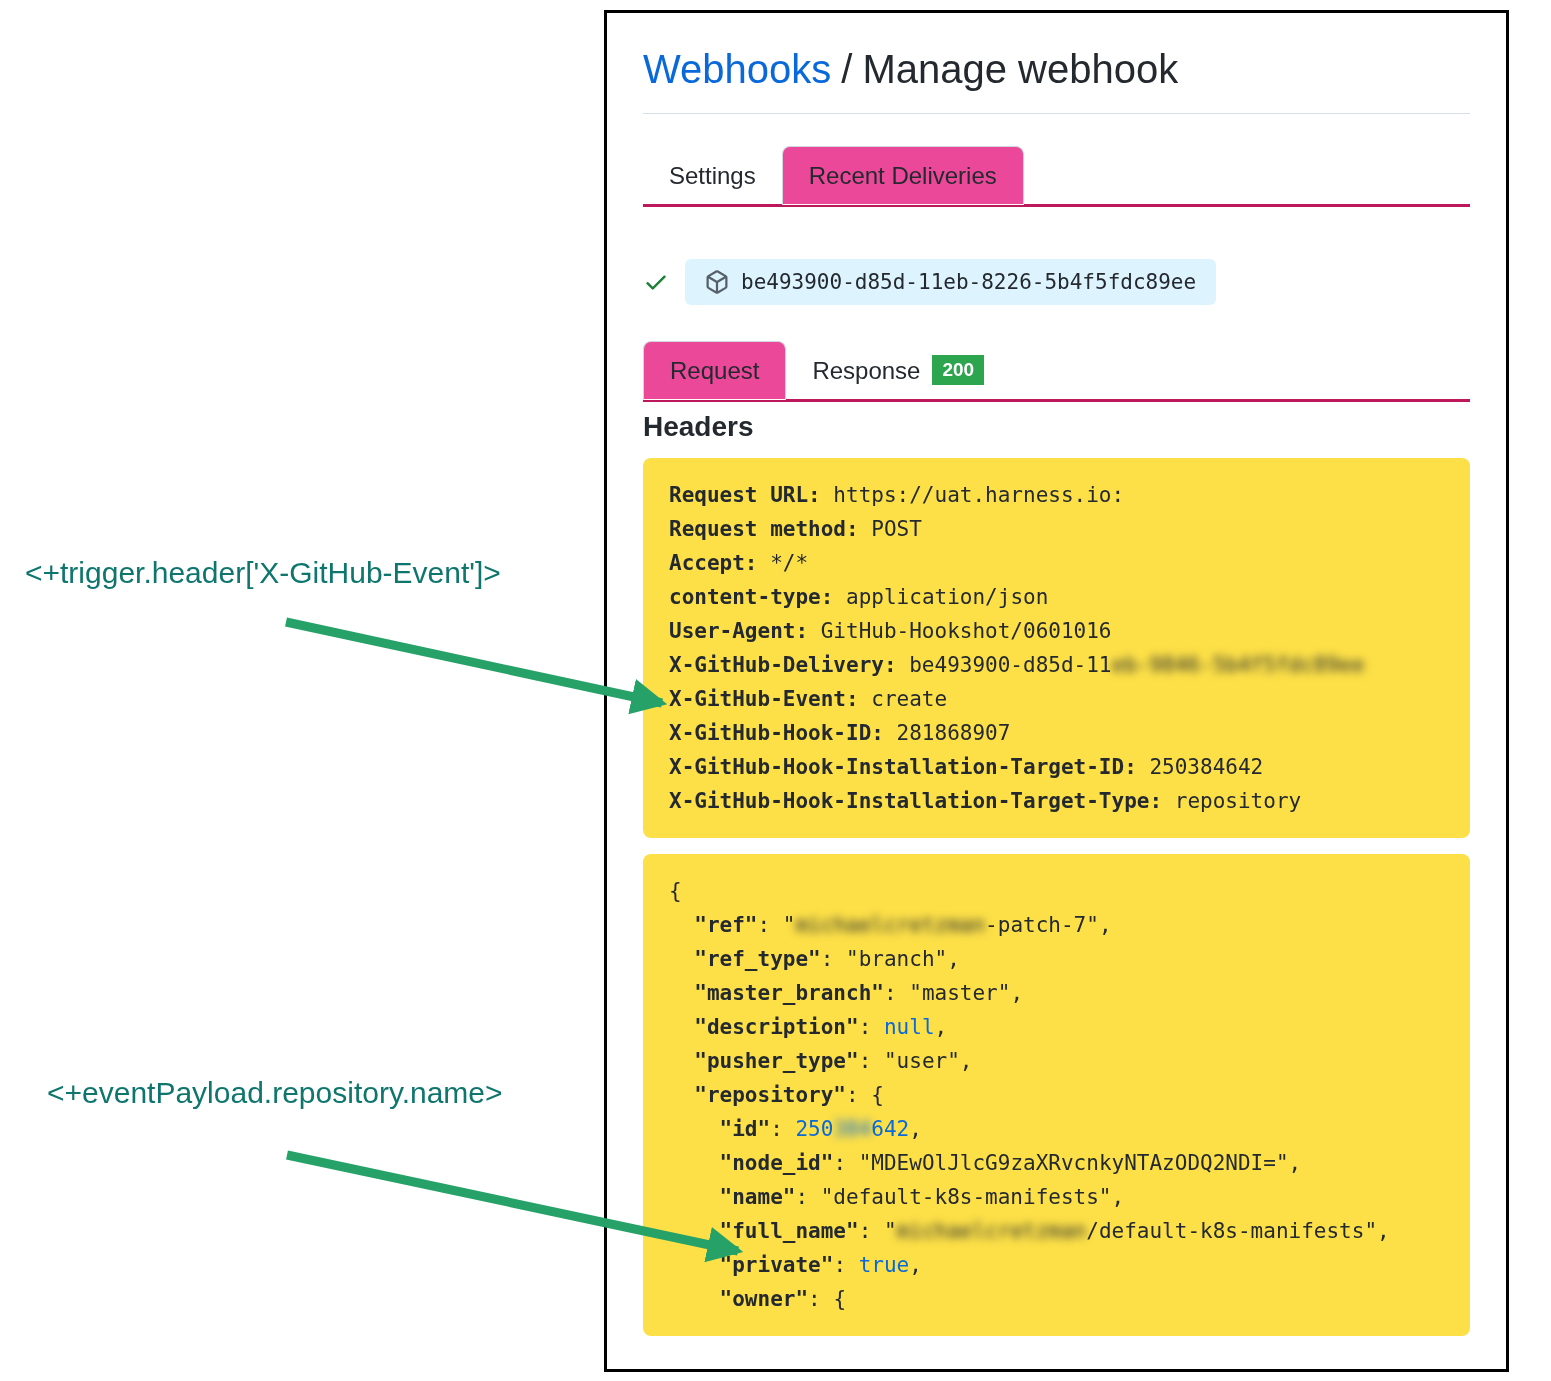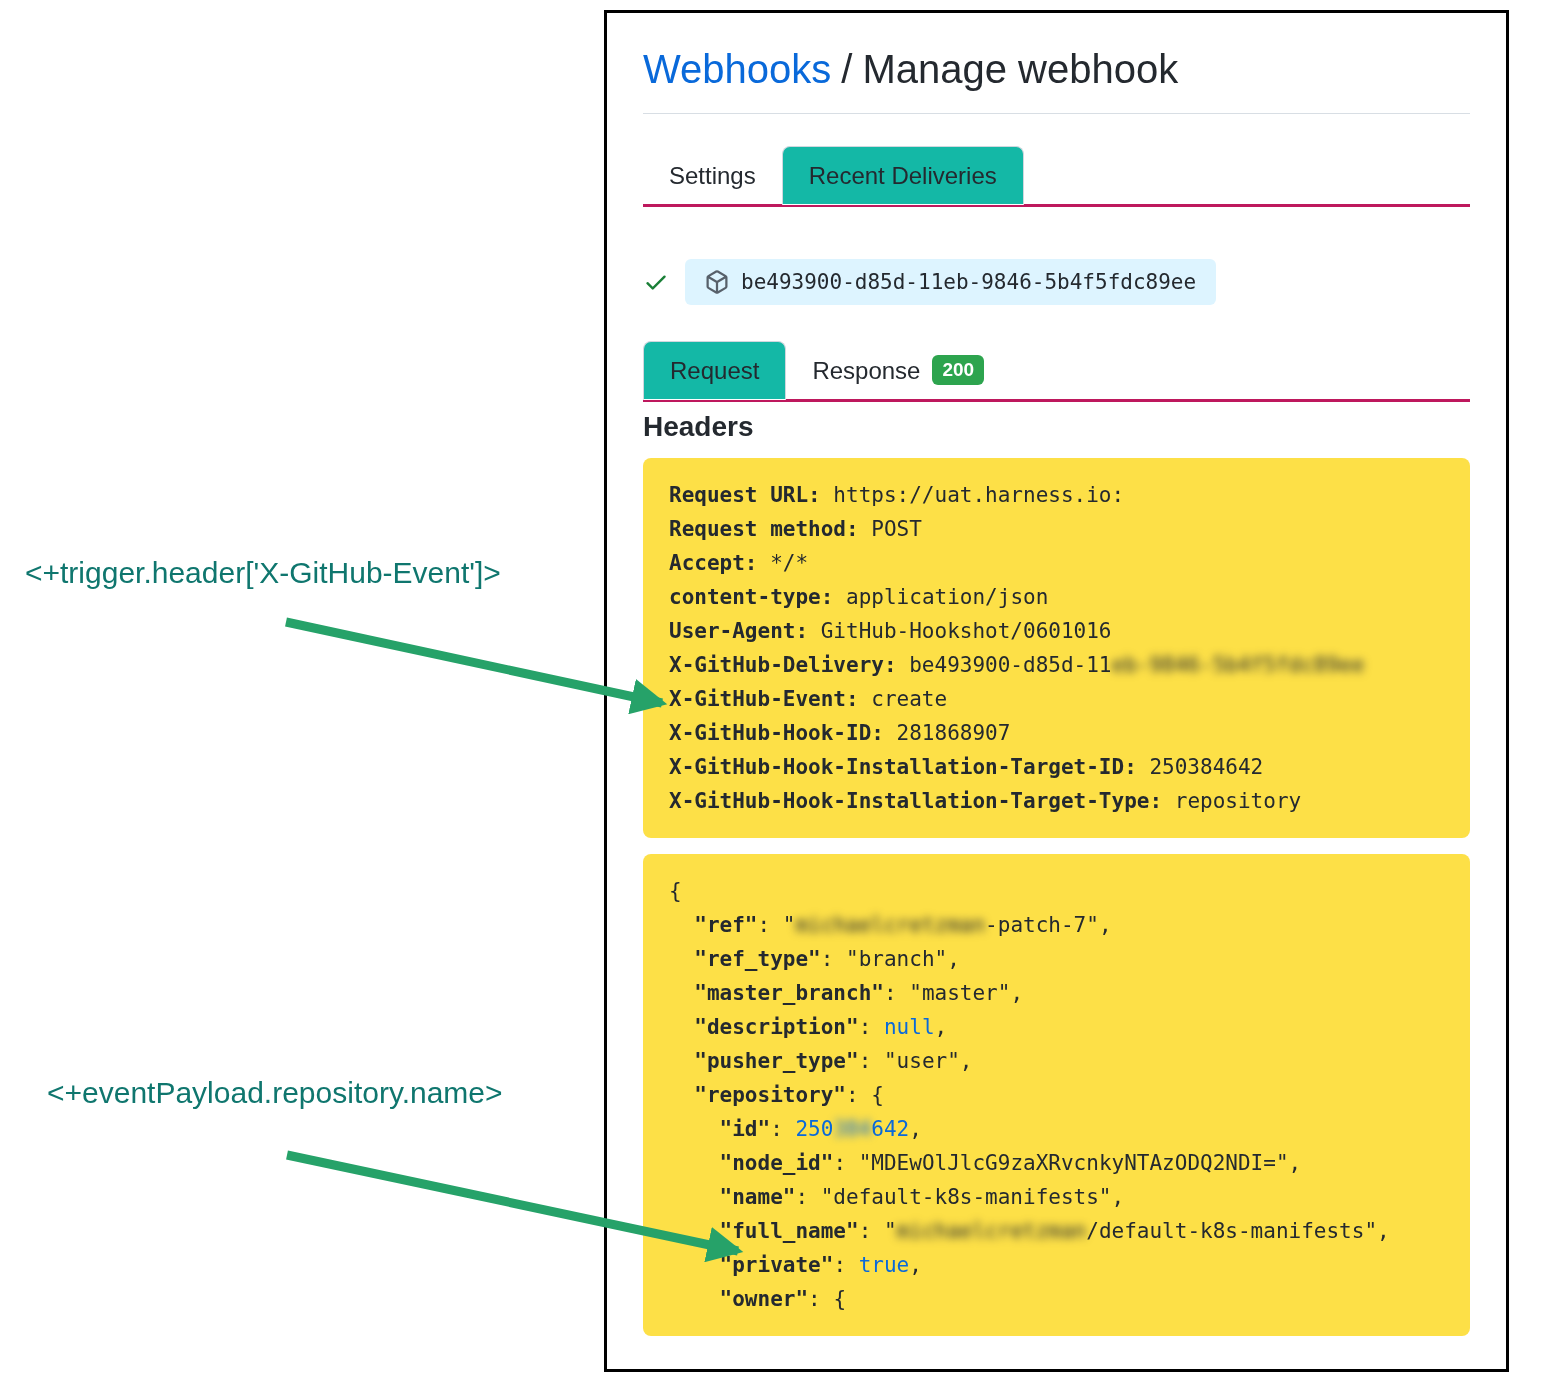--- a/index.html
+++ b/index.html
@@ -22,32 +22,32 @@
   h1.page-title { font-size: 40px; font-weight: 400; line-height: 48px; margin-top: 4px; color: #24292f; }
   h1.page-title a { color: #0969da; text-decoration: none; cursor: pointer; }
   h1.page-title .sep { margin: 0 10px; }
 
   .divider { border-bottom: 1px solid #d8dee4; margin-top: 20px; }
 
   .tabnav { display: flex; border-bottom: 3px solid #be185d; margin-top: 32px; }
   .tabnav.subtabs { margin-top: 36px; }
   .tab { padding: 14px 26px; font-size: 24px; line-height: 29px; color: #24292f;
     cursor: pointer; display: flex; align-items: center; gap: 12px; }
-  .tab.active { background: #14b8a6; border: 1px solid #d0d7de; border-bottom: 1px solid #ffffff;
+  .tab.active { background: #ec4899; border: 1px solid #d0d7de; border-bottom: 1px solid #ffffff;
     border-radius: 8px 8px 0 0; margin-bottom: -1px; }
 
   .delivery-row { display: flex; align-items: center; gap: 16px; margin-top: 52px; }
   .check { width: 26px; height: 26px; flex: 0 0 auto; display: inline-flex; }
   .pill { background: #ddf4ff; border-radius: 6px; padding: 9px 20px; display: flex;
     align-items: center; gap: 12px; cursor: pointer; }
   .pill .pkg { width: 24px; height: 24px; display: inline-flex; }
   .pill .guid { font-family: "DejaVu Sans Mono", monospace; font-size: 21px; line-height: 28px; color: #24292f; }
 
   .badge { background: #2da44e; color: #ffffff; font-size: 19px; font-weight: 700;
-    border-radius: 6px; padding: 3px 10px; line-height: 24px; }
+    border-radius: 0; padding: 3px 10px; line-height: 24px; }
 
   h3.section-title { font-size: 28px; font-weight: 600; line-height: 30px; margin: 10px 0 0 0; color: #24292f; }
 
   .code-box { background: #fde047; border-radius: 8px; margin-top: 16px; padding: 20px 26px;
     font-family: "DejaVu Sans Mono", monospace; font-size: 21px; line-height: 34px;
     color: #24292f; white-space: pre; overflow: hidden; }
   .code-line { white-space: pre; }
   .code-line span { display: inline-block; white-space: pre; }
   .seg-k { font-weight: 700; }
   .seg-b { color: #0969da; }
@@ -88,21 +88,21 @@
       <svg viewBox="0 0 16 16" width="26" height="26">
         <path fill="#1a7f37" d="M13.78 4.22a.75.75 0 0 1 0 1.06l-7.25 7.25a.75.75 0 0 1-1.06 0L2.22 9.28a.751.751 0 0 1 .018-1.042.751.751 0 0 1 1.042-.018L6 10.94l6.72-6.72a.75.75 0 0 1 1.06 0Z"></path>
       </svg>
     </span>
     <div class="pill">
       <span class="pkg">
         <svg viewBox="0 0 16 16" width="24" height="24">
           <path fill="#57606a" d="m8.878.392 5.25 3.045c.54.314.872.89.872 1.514v6.098a1.75 1.75 0 0 1-.872 1.514l-5.25 3.045a1.75 1.75 0 0 1-1.756 0l-5.25-3.045A1.75 1.75 0 0 1 1 11.049V4.951c0-.624.332-1.201.872-1.514L7.122.392a1.75 1.75 0 0 1 1.756 0ZM7.875 1.69l-4.63 2.685L8 7.133l4.755-2.758-4.63-2.685a.248.248 0 0 0-.25 0ZM2.5 5.677v5.372c0 .09.047.171.125.216l4.625 2.683V8.432Zm6.25 8.271 4.625-2.683a.25.25 0 0 0 .125-.216V5.677L8.75 8.432Z"></path>
         </svg>
       </span>
-      <span class="guid">be493900-d85d-11eb-9846-5b4f5fdc89ee</span>
+      <span class="guid">be493900-d85d-11eb-8226-5b4f5fdc89ee</span>
     </div>
   </div>
 
   <nav class="tabnav subtabs">
     <div class="tab active">Request</div>
     <div class="tab tab-response">
       <span>Response</span>
       <span class="badge">200</span>
     </div>
   </nav>

